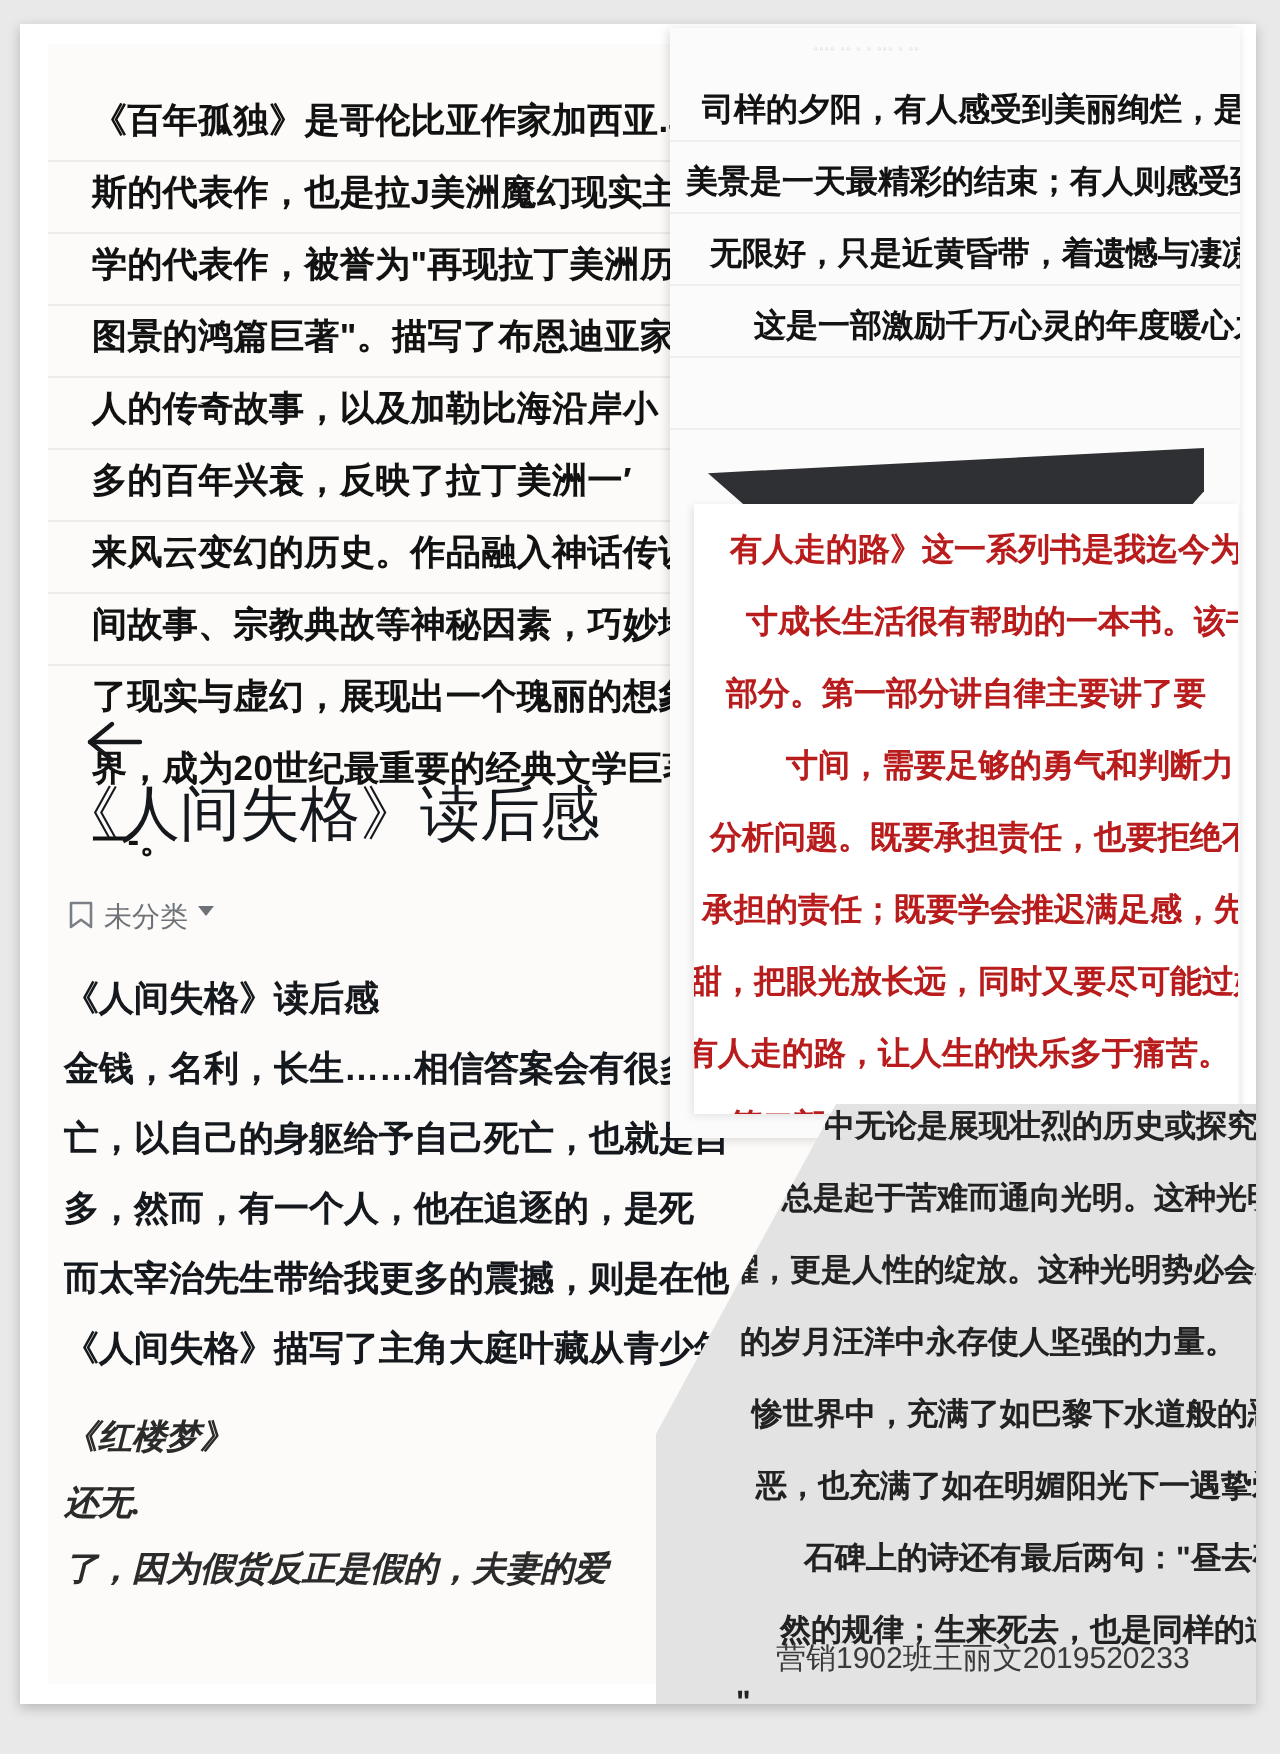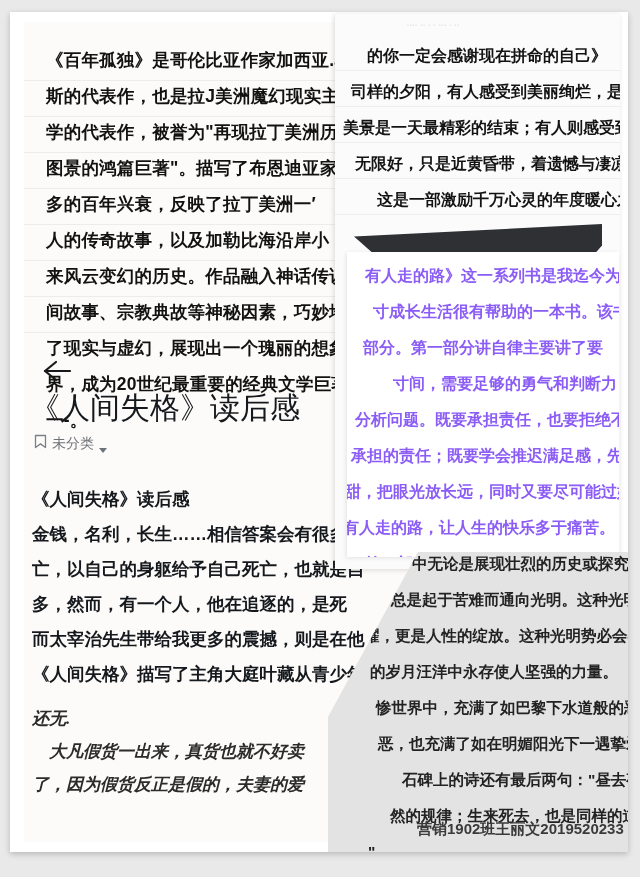--- a/index.html
+++ b/index.html
@@ -50,22 +50,22 @@
   }
   #doc-title{
     font-size:30px;
     line-height:40px;
     font-weight:400;
     color:#15181c;
     letter-spacing:0px;
     white-space:nowrap;
   }
   #cat-row{
-    display:flex;align-items:flex-end;gap:5px;
-    margin-top:6px;margin-left:4px;
+    display:flex;align-items:flex-start;gap:5px;
+    margin-top:22px;margin-left:4px;
   }
   #cat-row .cat-label{font-size:14px;color:#6d7278;}
   #cat-row .caret{
     width:0;height:0;border-left:4.5px solid transparent;
     border-right:4.5px solid transparent;border-top:5.5px solid #6d7278;
     margin-top:3px;
   }
 
   
   #reader-body{
@@ -114,39 +114,39 @@
 
   
   #layer-right2{
     position:absolute;
     left:337px; top:240px; width:272px; height:305px;
     background:#ffffff;
     box-shadow:-1px 1px 4px rgba(0,0,0,.10);
     overflow:hidden;
   }
   #layer-right2 .cl{
-    font-size:16px;line-height:36px;color:#8b5cf6;font-weight:600;white-space:nowrap;
+    font-size:16px;line-height:36px;color:#b91c1c;font-weight:600;white-space:nowrap;
   }
   #layer-right2 .body3{position:absolute;left:-4px;top:6px;width:278px;}
 
   
   #layer-slant{
     position:absolute;
     left:318px; top:540px; width:300px; height:300px;
     background:#e3e3e3;
     clip-path:polygon(30% 0%, 100% 0%, 100% 100%, 0% 100%, 0% 55%);
     overflow:hidden;
   }
   #layer-slant .sl{
     font-size:15.5px;line-height:36px;color:#222;font-weight:600;white-space:nowrap;
   }
   #layer-slant .body4{position:absolute;left:14px;top:-6px;width:300px;}
   #sign-line{
     position:absolute;left:60px;top:268px;
-    font-size:15px;color:#3a3a3a;font-weight:700;white-space:nowrap;margin-left:29px;
+    font-size:15px;color:#3a3a3a;font-weight:400;white-space:nowrap;
   }
 </style>
 </head>
 <body>
 
 <div id="outer-card">
 
   <div id="layer-left">
 
     <div class="rule" style="top:58px"></div>
@@ -156,22 +156,22 @@
     <div class="rule" style="top:202px"></div>
     <div class="rule" style="top:238px"></div>
     <div class="rule" style="top:274px"></div>
     <div class="rule" style="top:310px"></div>
 
     <div class="art-body">
       <div class="ln">《百年孤独》是哥伦比亚作家加西亚.马尔</div>
       <div class="ln">斯的代表作，也是拉J美洲魔幻现实主义</div>
       <div class="ln">学的代表作，被誉为"再现拉丁美洲历史</div>
       <div class="ln">图景的鸿篇巨著"。描写了布恩迪亚家</div>
+      <div class="ln">人的传奇故事，以及加勒比海沿岸小</div>
       <div class="ln">多的百年兴衰，反映了拉丁美洲一′</div>
-      <div class="ln">人的传奇故事，以及加勒比海沿岸小</div>
       <div class="ln">来风云变幻的历史。作品融入神话传说、</div>
       <div class="ln">间故事、宗教典故等神秘因素，巧妙地糅合</div>
       <div class="ln">了现实与虚幻，展现出一个瑰丽的想象世</div>
       <div class="ln">界，成为20世纪最重要的经典文学巨著之</div>
       <div class="ln">一-。</div>
     </div>
   </div>
 
   <div id="reader-head">
 
@@ -198,36 +198,35 @@
   <div id="reader-body">
     <div class="rl">《人间失格》读后感</div>
     <div class="rl">金钱，名利，长生……相信答案会有很多</div>
     <div class="rl">亡，以自己的身躯给予自己死亡，也就是自</div>
     <div class="rl">多，然而，有一个人，他在追逐的，是死</div>
     <div class="rl">而太宰治先生带给我更多的震撼，则是在他</div>
     <div class="rl">《人间失格》描写了主角大庭叶藏从青少年</div>
   </div>
 
   <div id="hand-block">
+    <div class="hl">《红楼梦》</div>
     <div class="hl">还无.</div>
-    <div class="hl">　大凡假货一出来，真货也就不好卖</div>
     <div class="hl">了，因为假货反正是假的，夫妻的爱</div>
   </div>
 
   <div id="layer-right">
     <div class="rrule" style="top:56px"></div>
     <div class="rrule" style="top:92px"></div>
     <div class="rrule" style="top:128px"></div>
     <div class="rrule" style="top:164px"></div>
     <div class="rrule" style="top:200px"></div>
 
     <div id="tiny-head">▫▫▫▫ ▫▫ ▫ ▫ ▫▫▫ ▫ ▫▫</div>
 
     <div class="body2">
-      <div class="bl" style="margin-left:24px">的你一定会感谢现在拼命的自己》</div>
       <div class="bl" style="margin-left:8px">司样的夕阳，有人感受到美丽绚烂，是人间</div>
       <div class="bl" style="margin-left:0px">美景是一天最精彩的结束；有人则感受到夕</div>
       <div class="bl" style="margin-left:12px">无限好，只是近黄昏带，着遗憾与凄凉。</div>
       <div class="bl" style="margin-left:18px">　这是一部激励千万心灵的年度暖心之作，心</div>
     </div>
   </div>
 
   <div id="dark-bar"></div>
 
   <div id="layer-right2">

